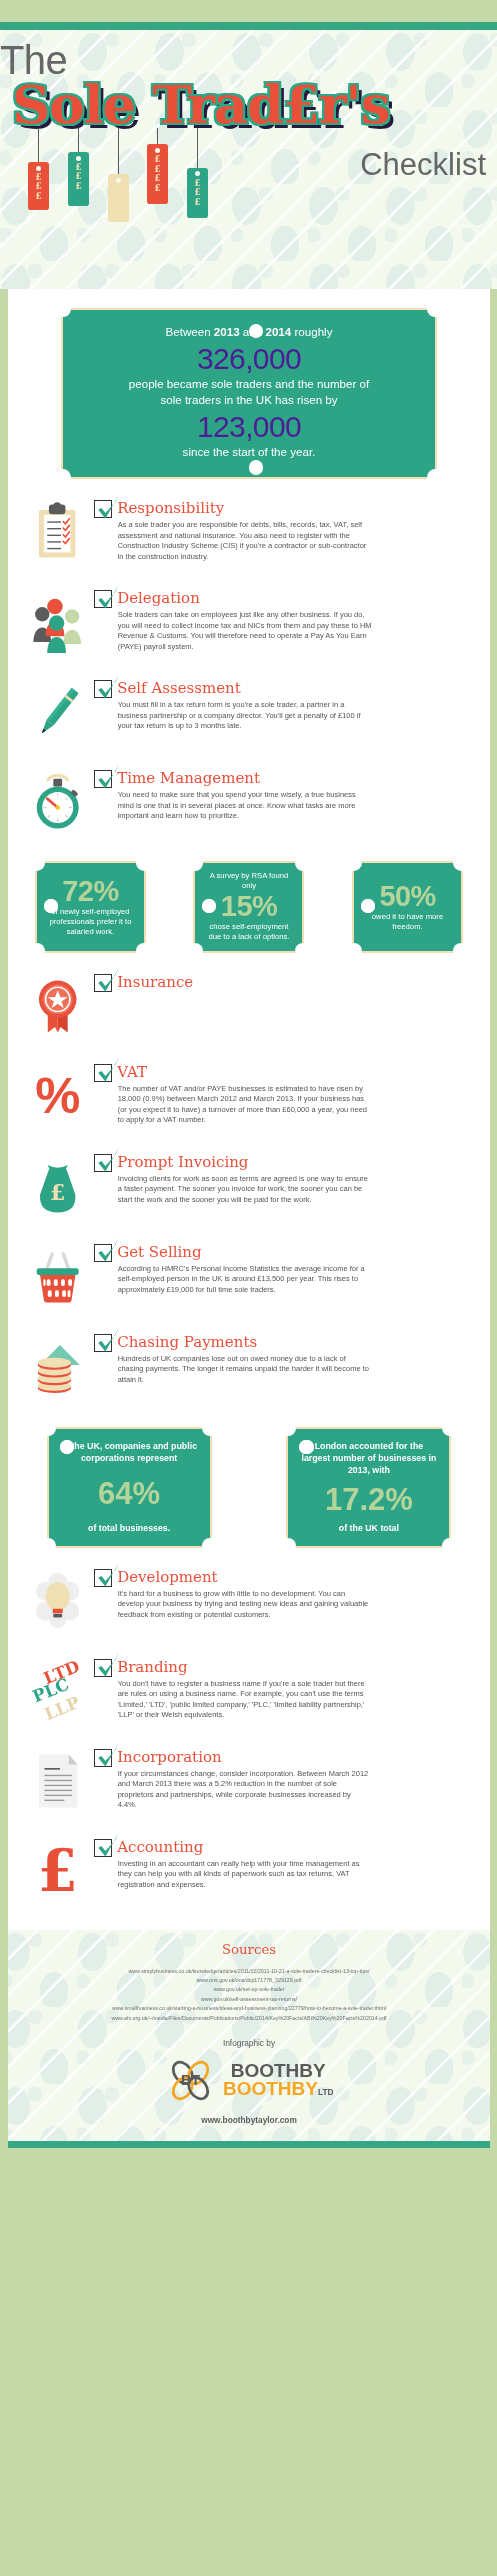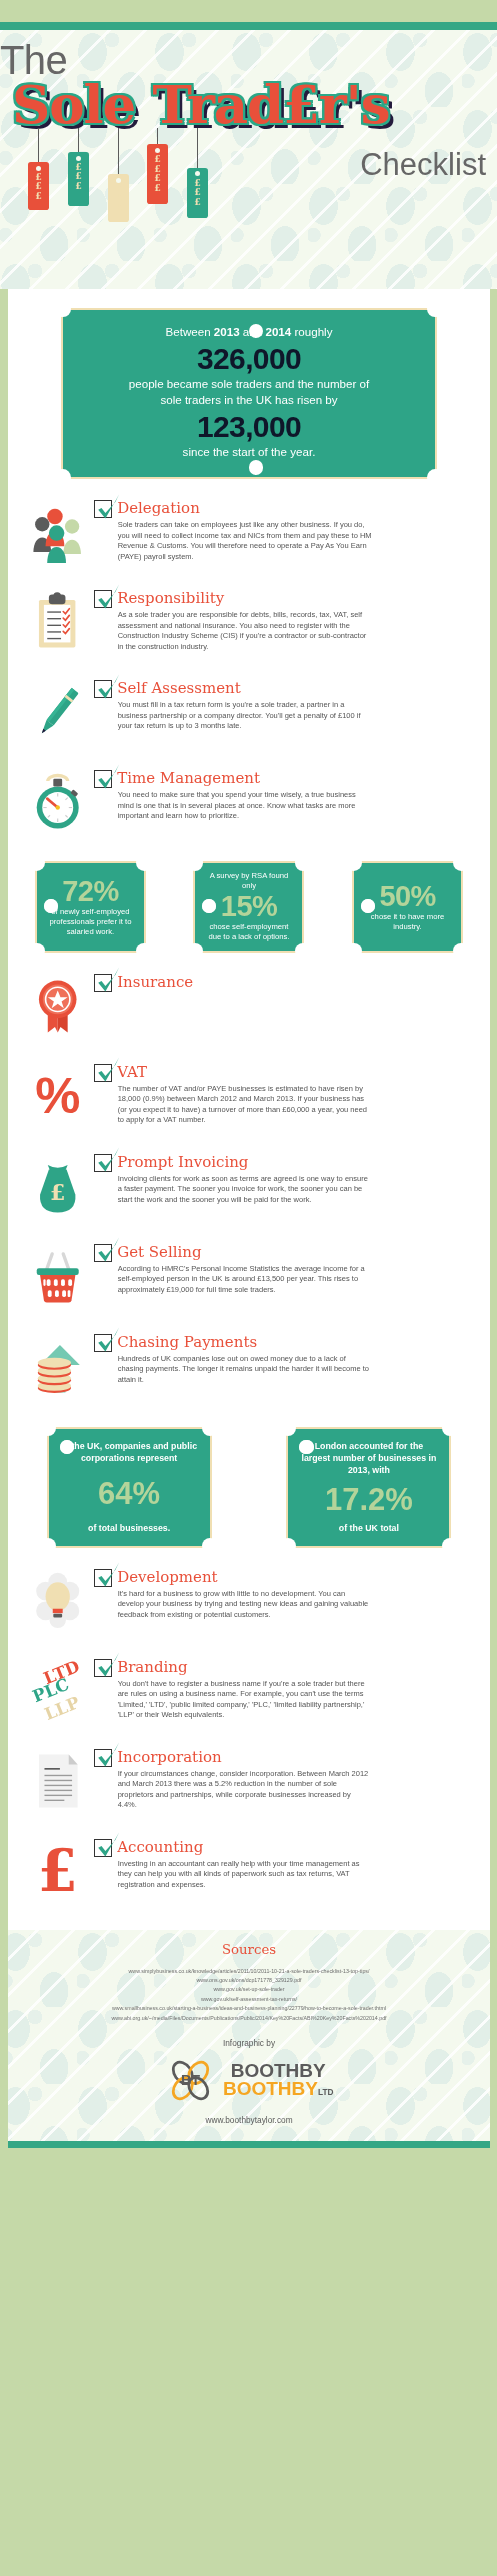--- a/index.html
+++ b/index.html
@@ -139,23 +139,23 @@
   .n-br { right: -8.8px; bottom: -8.8px; }
 
   .banner {
     width: 376px;
     margin: 19px auto 0;
     padding: 14.4px 19px 16.6px;
   }
   .banner .line { font-size: 11.6px; line-height: 16.6px; font-weight: 300; }
   .banner .line b { font-weight: bold; }
   .banner .big {
-    color: #0f172a;
+    color: #4c1d95;
     font-size: 30px;
-    font-weight: bold;
+    font-weight: normal;
     line-height: 35px;
     letter-spacing: -0.6px;
   }
 
   
   .item {
     position: relative;
     min-height: 71px;
     padding: 0 0 0 75px;
     margin-top: 19px;
@@ -233,21 +233,21 @@
     font-weight: normal;
     margin-bottom: 10px;
   }
   .src { font-size: 5.3px; color: #6d6d6d; line-height: 9.4px; font-weight: 300; }
   .infoby { margin-top: 15.5px; font-size: 8.3px; color: #5b5b5b; font-weight: 300; }
   .logo-wrap { display: flex; align-items: center; justify-content: center; gap: 5.5px; margin-top: 5.5px; }
   .logo-text { text-align: center; line-height: 0.96; }
   .logo-boothby { font-size: 19px; font-weight: bold; color: #5b5b5b; letter-spacing: 0px; }
   .logo-taylor { font-size: 19px; font-weight: bold; color: #f5a623; letter-spacing: 0px; }
   .logo-ltd { font-size: 8.3px; font-weight: bold; color: #5b5b5b; }
-  .site { margin-top: 7.7px; font-size: 8.3px; color: #5b5b5b; font-weight: 400; }
+  .site { margin-top: 7.7px; font-size: 8.3px; color: #5b5b5b; font-weight: 700; }
 
   .ftr-rule { height: 6.6px; background: #35a785; }
   .ftr-band { height: 25.4px; background: #c5d9a8; }
 
   .side-left, .side-right {
     position: absolute; top: 0; bottom: 0; width: 7.7px; background: #c5d9a8;
   }
 </style>
 </head>
 <body>
@@ -322,41 +322,20 @@
         <span>Between </span><b>2013</b><span> and </span><b>2014</b><span> roughly</span>
       </div>
       <div class="big">326,000</div>
       <div class="line">people became sole traders and the number of</div>
       <div class="line">sole traders in the UK has risen by</div>
       <div class="big">123,000</div>
       <div class="line">since the start of the year.</div>
     </div>
 
     <div id="group-a">
-        <div class="item">
-          <div class="item-icon"><svg width="58" height="62" viewBox="0 0 105 112">
-      <circle cx="24" cy="42" r="13" fill="#5b5b5b"></circle>
-              <path d="M8 92c0-16 7-26 16-26s16 10 16 26z" fill="#5b5b5b"></path>
-      <circle cx="78" cy="46" r="13" fill="#c5d9a8"></circle>
-              <path d="M62 96c0-16 7-26 16-26s16 10 16 26z" fill="#c5d9a8"></path>
-      <circle cx="47" cy="28" r="14" fill="#e8503a"></circle>
-              <path d="M30 82c0-17 7-28 17-28s17 11 17 28z" fill="#e8503a"></path>
-      <circle cx="50" cy="58" r="14" fill="#2ea487"></circle>
-              <path d="M33 112c0-18 7-29 17-29s17 11 17 29z" fill="#2ea487"></path>
-            </svg></div>
-       <div class="item-head">
-         <div class="chk">
-              <svg width="25.4" height="29" viewBox="0 0 46 52">
-  <path d="M4 30 L17 46 L42 2 L35 16 L17 36 L10 27 Z" fill="#2ea487"></path>
-              </svg>
-            </div>
-         <div class="item-title">Delegation</div>
-       </div>
-       <div class="item-body">Sole traders can take on employees just like any other business. If you do, you will need to collect income tax and NICs from them and pay these to HM Revenue &amp; Customs. You will therefore need to operate a Pay As You Earn (PAYE) payroll system.</div>
-        </div>
         <div class="item">
           <div class="item-icon"><svg width="58" height="62" viewBox="0 0 105 112">
       <rect x="18" y="16" width="66" height="86" rx="3" fill="#f0dfb2"></rect>
       <rect x="27" y="25" width="48" height="68" fill="#ffffff"></rect>
       <rect x="36" y="6" width="30" height="18" rx="6" fill="#5b5b5b"></rect>
       <circle cx="51" cy="9" r="7" fill="#5b5b5b"></circle>
       <g stroke="#5b5b5b" stroke-width="2.5">
         <line x1="33" y1="38" x2="58" y2="38"></line>
                 <line x1="33" y1="50" x2="58" y2="50"></line>
         <line x1="33" y1="62" x2="58" y2="62"></line>
@@ -372,20 +351,41 @@
             </svg></div>
        <div class="item-head">
          <div class="chk">
               <svg width="25.4" height="29" viewBox="0 0 46 52">
   <path d="M4 30 L17 46 L42 2 L35 16 L17 36 L10 27 Z" fill="#2ea487"></path>
               </svg>
             </div>
          <div class="item-title">Responsibility</div>
        </div>
        <div class="item-body">As a sole trader you are responsible for debts, bills, records, tax, VAT, self assessment and national insurance. You also need to register with the Construction Industry Scheme (CIS) if you're a contractor or sub-contractor in the construction industry.</div>
+        </div>
+        <div class="item">
+          <div class="item-icon"><svg width="58" height="62" viewBox="0 0 105 112">
+      <circle cx="24" cy="42" r="13" fill="#5b5b5b"></circle>
+              <path d="M8 92c0-16 7-26 16-26s16 10 16 26z" fill="#5b5b5b"></path>
+      <circle cx="78" cy="46" r="13" fill="#c5d9a8"></circle>
+              <path d="M62 96c0-16 7-26 16-26s16 10 16 26z" fill="#c5d9a8"></path>
+      <circle cx="47" cy="28" r="14" fill="#e8503a"></circle>
+              <path d="M30 82c0-17 7-28 17-28s17 11 17 28z" fill="#e8503a"></path>
+      <circle cx="50" cy="58" r="14" fill="#2ea487"></circle>
+              <path d="M33 112c0-18 7-29 17-29s17 11 17 29z" fill="#2ea487"></path>
+            </svg></div>
+       <div class="item-head">
+         <div class="chk">
+              <svg width="25.4" height="29" viewBox="0 0 46 52">
+  <path d="M4 30 L17 46 L42 2 L35 16 L17 36 L10 27 Z" fill="#2ea487"></path>
+              </svg>
+            </div>
+         <div class="item-title">Delegation</div>
+       </div>
+       <div class="item-body">Sole traders can take on employees just like any other business. If you do, you will need to collect income tax and NICs from them and pay these to HM Revenue &amp; Customs. You will therefore need to operate a Pay As You Earn (PAYE) payroll system.</div>
         </div>
         <div class="item">
           <div class="item-icon"><svg width="58" height="62" viewBox="0 0 105 112">
       <g transform="rotate(38 52 56)">
         <rect x="45" y="6" width="16" height="74" rx="2" fill="#2ea487"></rect>
         <rect x="45" y="6" width="6" height="74" fill="#36b494"></rect>
         <polygon points="45,80 61,80 53,104" fill="#2ea487"></polygon>
         <polygon points="50,96 56,96 53,104" fill="#241b3d"></polygon>
         <rect x="45" y="22" width="16" height="5" fill="#f0dfb2"></rect>
       </g>
@@ -449,21 +449,21 @@
           <div class="pre">A survey by RSA found only</div>
           <div class="pct">15%</div>
        <div class="cap">chose self-employment due to a lack of options.</div>
         </div>
         <div class="plaque stat">
           <span class="notch n-tl"></span>
           <span class="notch n-tr"></span>
           <span class="notch n-bl"></span>
           <span class="notch n-br"></span>
           <div class="pct">50%</div>
-       <div class="cap">chose it to have more industry.</div>
+       <div class="cap">owed it to have more freedom.</div>
         </div>
       </div>
 
     <div id="group-b">
         <div class="item">
           <div class="item-icon"><svg width="58" height="62" viewBox="0 0 105 112">
       <polygon points="34,64 34,104 47,94 52,104 52,64" fill="#e8503a"></polygon>
       <polygon points="70,64 70,104 57,94 52,104 52,64" fill="#d8432e"></polygon>
       <circle cx="52" cy="44" r="34" fill="#e8503a"></circle>
       <circle cx="52" cy="44" r="27" fill="#ef7059"></circle>

